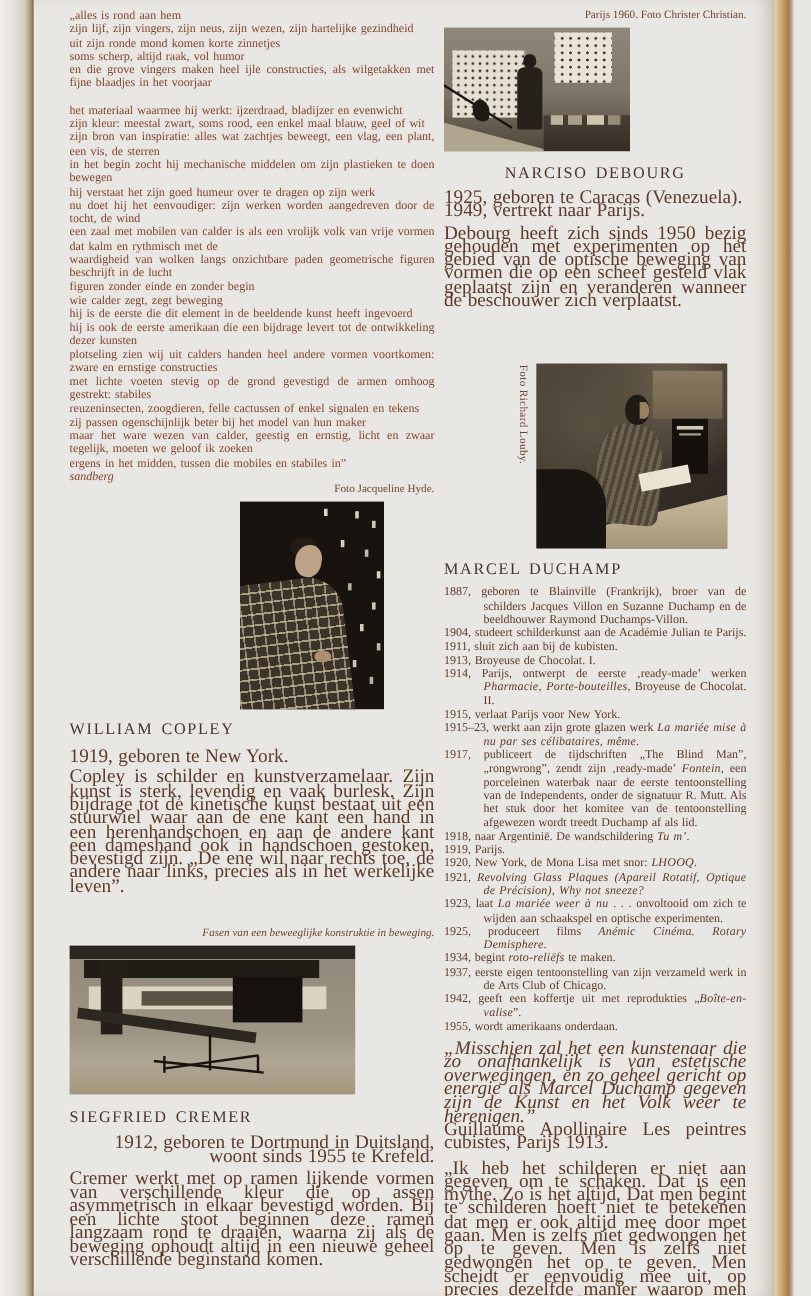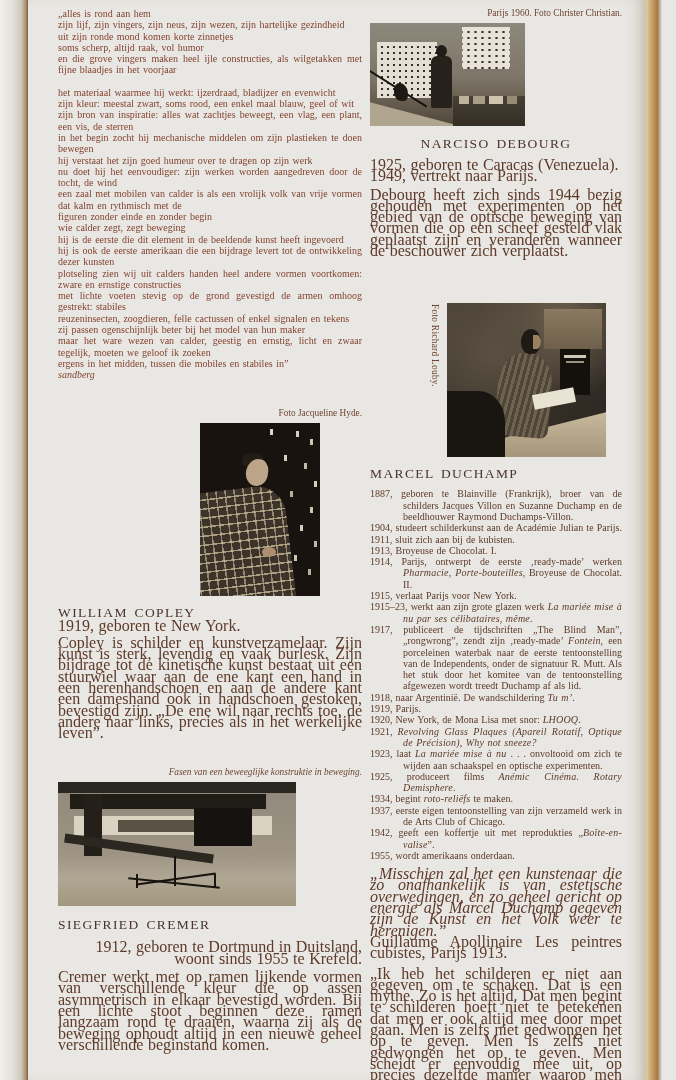--- a/index.html
+++ b/index.html
@@ -126,45 +126,46 @@
       <div class="poemline">uit zijn ronde mond komen korte zinnetjes</div>
       <div class="poemline">soms scherp, altijd raak, vol humor</div>
       <div class="poemline">en die grove vingers maken heel ijle constructies, als wilgetakken met fijne blaadjes in het voorjaar</div>
       <div class="poemline poem-gap">het materiaal waarmee hij werkt: ijzerdraad, bladijzer en evenwicht</div>
       <div class="poemline">zijn kleur: meestal zwart, soms rood, een enkel maal blauw, geel of wit</div>
       <div class="poemline">zijn bron van inspiratie: alles wat zachtjes beweegt, een vlag, een plant, een vis, de sterren</div>
       <div class="poemline">in het begin zocht hij mechanische middelen om zijn plastieken te doen bewegen</div>
       <div class="poemline">hij verstaat het zijn goed humeur over te dragen op zijn werk</div>
       <div class="poemline">nu doet hij het eenvoudiger: zijn werken worden aangedreven door de tocht, de wind</div>
       <div class="poemline">een zaal met mobilen van calder is als een vrolijk volk van vrije vormen dat kalm en rythmisch met de</div>
+      <div class="poemline">waardigheid van wolken langs onzichtbare paden geometrische figuren beschrijft in de lucht</div>
       <div class="poemline">figuren zonder einde en zonder begin</div>
       <div class="poemline">wie calder zegt, zegt beweging</div>
       <div class="poemline">hij is de eerste die dit element in de beeldende kunst heeft ingevoerd</div>
       <div class="poemline">hij is ook de eerste amerikaan die een bijdrage levert tot de ontwikkeling dezer kunsten</div>
       <div class="poemline">plotseling zien wij uit calders handen heel andere vormen voortkomen: zware en ernstige constructies</div>
       <div class="poemline">met lichte voeten stevig op de grond gevestigd de armen omhoog gestrekt: stabiles</div>
       <div class="poemline">reuzeninsecten, zoogdieren, felle cactussen of enkel signalen en tekens</div>
       <div class="poemline">zij passen ogenschijnlijk beter bij het model van hun maker</div>
       <div class="poemline">maar het ware wezen van calder, geestig en ernstig, licht en zwaar tegelijk, moeten we geloof ik zoeken</div>
       <div class="poemline">ergens in het midden, tussen die mobiles en stabiles in”</div>
       <div class="sig">sandberg</div>
     </div>
 
-    <div class="cap" style="margin-left:142px;margin-top:27px;">Foto Jacqueline Hyde.</div>
+    <div class="cap" style="margin-left:142px;">Foto Jacqueline Hyde.</div>
 
     <div class="ph ph-copley">
       <div class="cop-marks"></div>
       <div class="cop-jacket"></div>
       <div class="cop-hair"></div>
       <div class="cop-head"></div>
       <div class="cop-hand"></div>
     </div>
 
     <div class="artist-name" style="margin-top:9px;">WILLIAM COPLEY</div>
-    <p class="body-txt" style="">1919, geboren te New York.</p>
+    <p class="body-txt" style="margin-top:10px;">1919, geboren te New York.</p>
     <p class="body-txt" style="margin-top:6px;">Copley is schilder en kunstverzamelaar. Zijn kunst is sterk, levendig en vaak burlesk. Zijn bijdrage tot de kinetische kunst bestaat uit een stuurwiel waar aan de ene kant een hand in een herenhandschoen en aan de andere kant een dameshand ook in handschoen gestoken, bevestigd zijn. „De ene wil naar rechts toe, de andere naar links, precies als in het werkelijke leven”.</p>
 
     <div class="cap it" style="margin-top:29px;">Fasen van een beweeglijke konstruktie in beweging.</div>
 
     <div class="ph ph-cremer">
       <div class="cre-slot"></div>
       <div class="cre-slot-in"></div>
       <div class="cre-topbar"></div>
       <div class="cre-vbar"></div>
       <div class="cre-rbox"></div>
@@ -192,21 +193,21 @@
       <div class="deb-sculpt"></div>
       <div class="deb-man-body"></div>
       <div class="deb-man-head"></div>
       <div class="deb-desk"></div>
       <div class="deb-desk-items"></div>
     </div>
 
     <div class="artist-name" style="margin-top:10px;text-align:center;">NARCISO DEBOURG</div>
     <p class="body-txt" style="margin-top:8px;">1925, geboren te Caracas (Venezuela).</p>
     <p class="body-txt">1949, vertrekt naar Parijs.</p>
-    <p class="body-txt" style="margin-top:7px;">Debourg heeft zich sinds 1944 bezig gehouden met experimenten op het gebied van de optische beweging van vormen die op een scheef gesteld vlak geplaatst zijn en veranderen wanneer de beschouwer zich verplaatst.</p>
+    <p class="body-txt" style="margin-top:7px;">Debourg heeft zich sinds 1950 bezig gehouden met experimenten op het gebied van de optische beweging van vormen die op een scheef gesteld vlak geplaatst zijn en veranderen wanneer de beschouwer zich verplaatst.</p>
 
     <div class="duchamp-row">
       <div class="v-cap">Foto Richard Louby.</div>
       <div class="ph ph-duchamp">
         <div class="duc-window"></div>
         <div class="duc-poster"></div>
         <div class="duc-poster-line1"></div>
         <div class="duc-poster-line2"></div>
         <div class="duc-desk"></div>
         <div class="duc-body"></div>
@@ -225,21 +226,21 @@
       <p>1911, sluit zich aan bij de kubisten.</p>
       <p>1913, Broyeuse de Chocolat. I.</p>
       <p>1914, Parijs, ontwerpt de eerste ‚ready-made’ werken <i>Pharmacie, Porte-bouteilles</i>, Broyeuse de Chocolat. II.</p>
       <p>1915, verlaat Parijs voor New York.</p>
       <p>1915–23, werkt aan zijn grote glazen werk <i>La mariée mise à nu par ses célibataires, même</i>.</p>
       <p>1917, publiceert de tijdschriften „The Blind Man”, „rongwrong”, zendt zijn ‚ready-made’ <i>Fontein</i>, een porceleinen waterbak naar de eerste tentoonstelling van de Independents, onder de signatuur R. Mutt. Als het stuk door het komitee van de tentoonstelling afgewezen wordt treedt Duchamp af als lid.</p>
       <p>1918, naar Argentinië. De wandschildering <i>Tu m’</i>.</p>
       <p>1919, Parijs.</p>
       <p>1920, New York, de Mona Lisa met snor: <i>LHOOQ</i>.</p>
       <p>1921, <i>Revolving Glass Plaques (Apareil Rotatif, Optique de Précision), Why not sneeze?</i></p>
-      <p>1923, laat <i>La mariée mise à nu</i> . . . onvoltooid om zich te wijden aan schaakspel en optische experimenten.</p>
+      <p>1923, laat <i>La mariée weer à nu</i> . . . onvoltooid om zich te wijden aan schaakspel en optische experimenten.</p>
       <p>1925, produceert films <i>Anémic Cinéma. Rotary Demisphere</i>.</p>
       <p>1934, begint <i>roto-reliëfs</i> te maken.</p>
       <p>1937, eerste eigen tentoonstelling van zijn verzameld werk in de Arts Club of Chicago.</p>
       <p>1942, geeft een koffertje uit met reprodukties „<i>Boîte-en-valise</i>”.</p>
       <p>1955, wordt amerikaans onderdaan.</p>
     </div>
 
     <p class="body-txt quote" style="margin-top:7px;">„Misschien zal het een kunstenaar die zo onafhankelijk is van estetische overwegingen, en zo geheel gericht op energie als Marcel Duchamp gegeven zijn de Kunst en het Volk weer te herenigen.”</p>
     <p class="body-txt">Guillaume Apollinaire Les peintres cubistes, Parijs 1913.</p>
 

